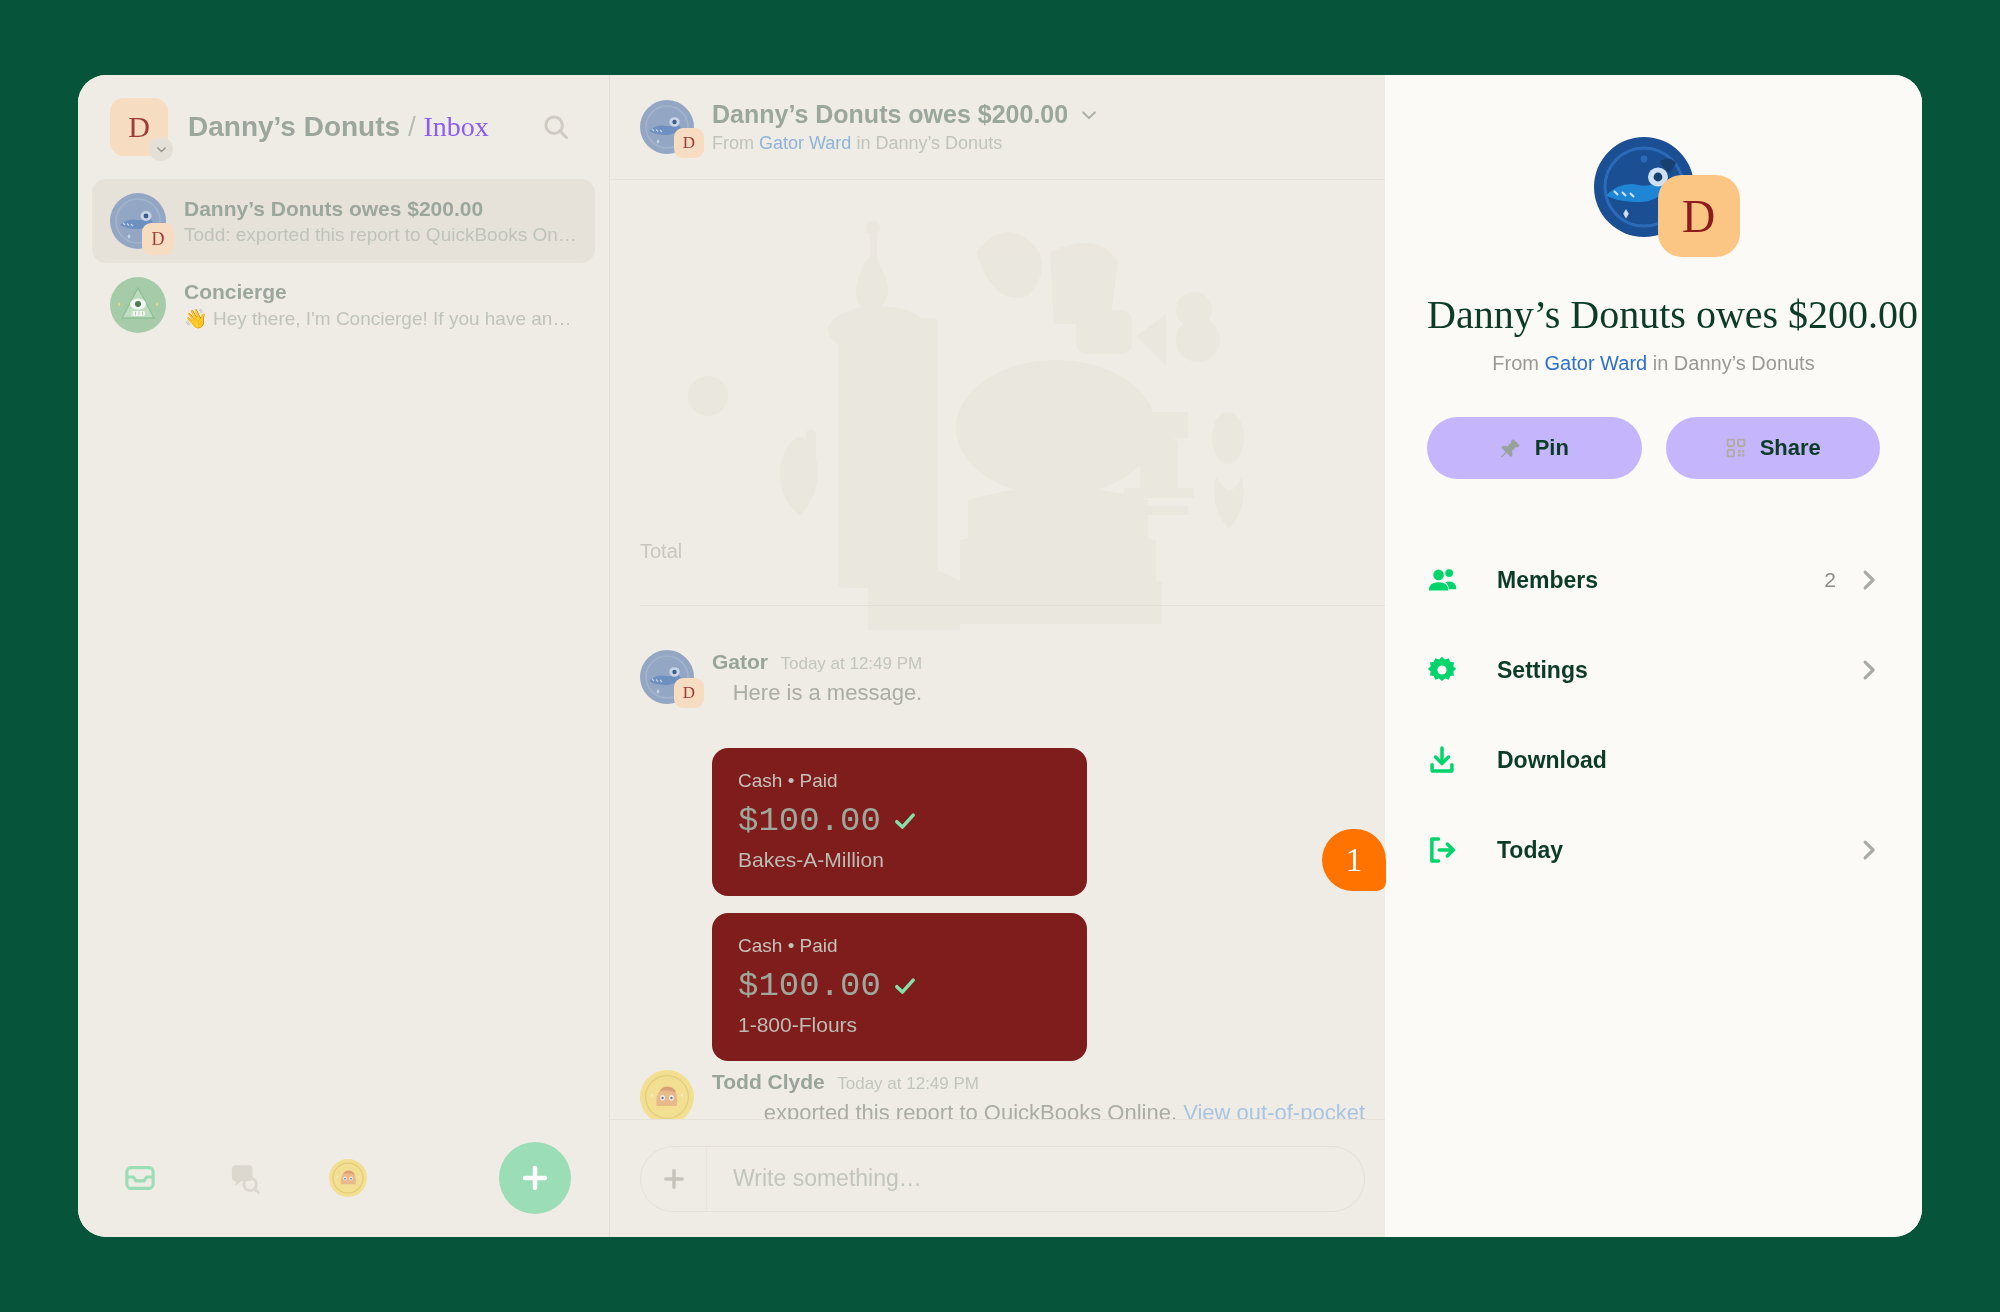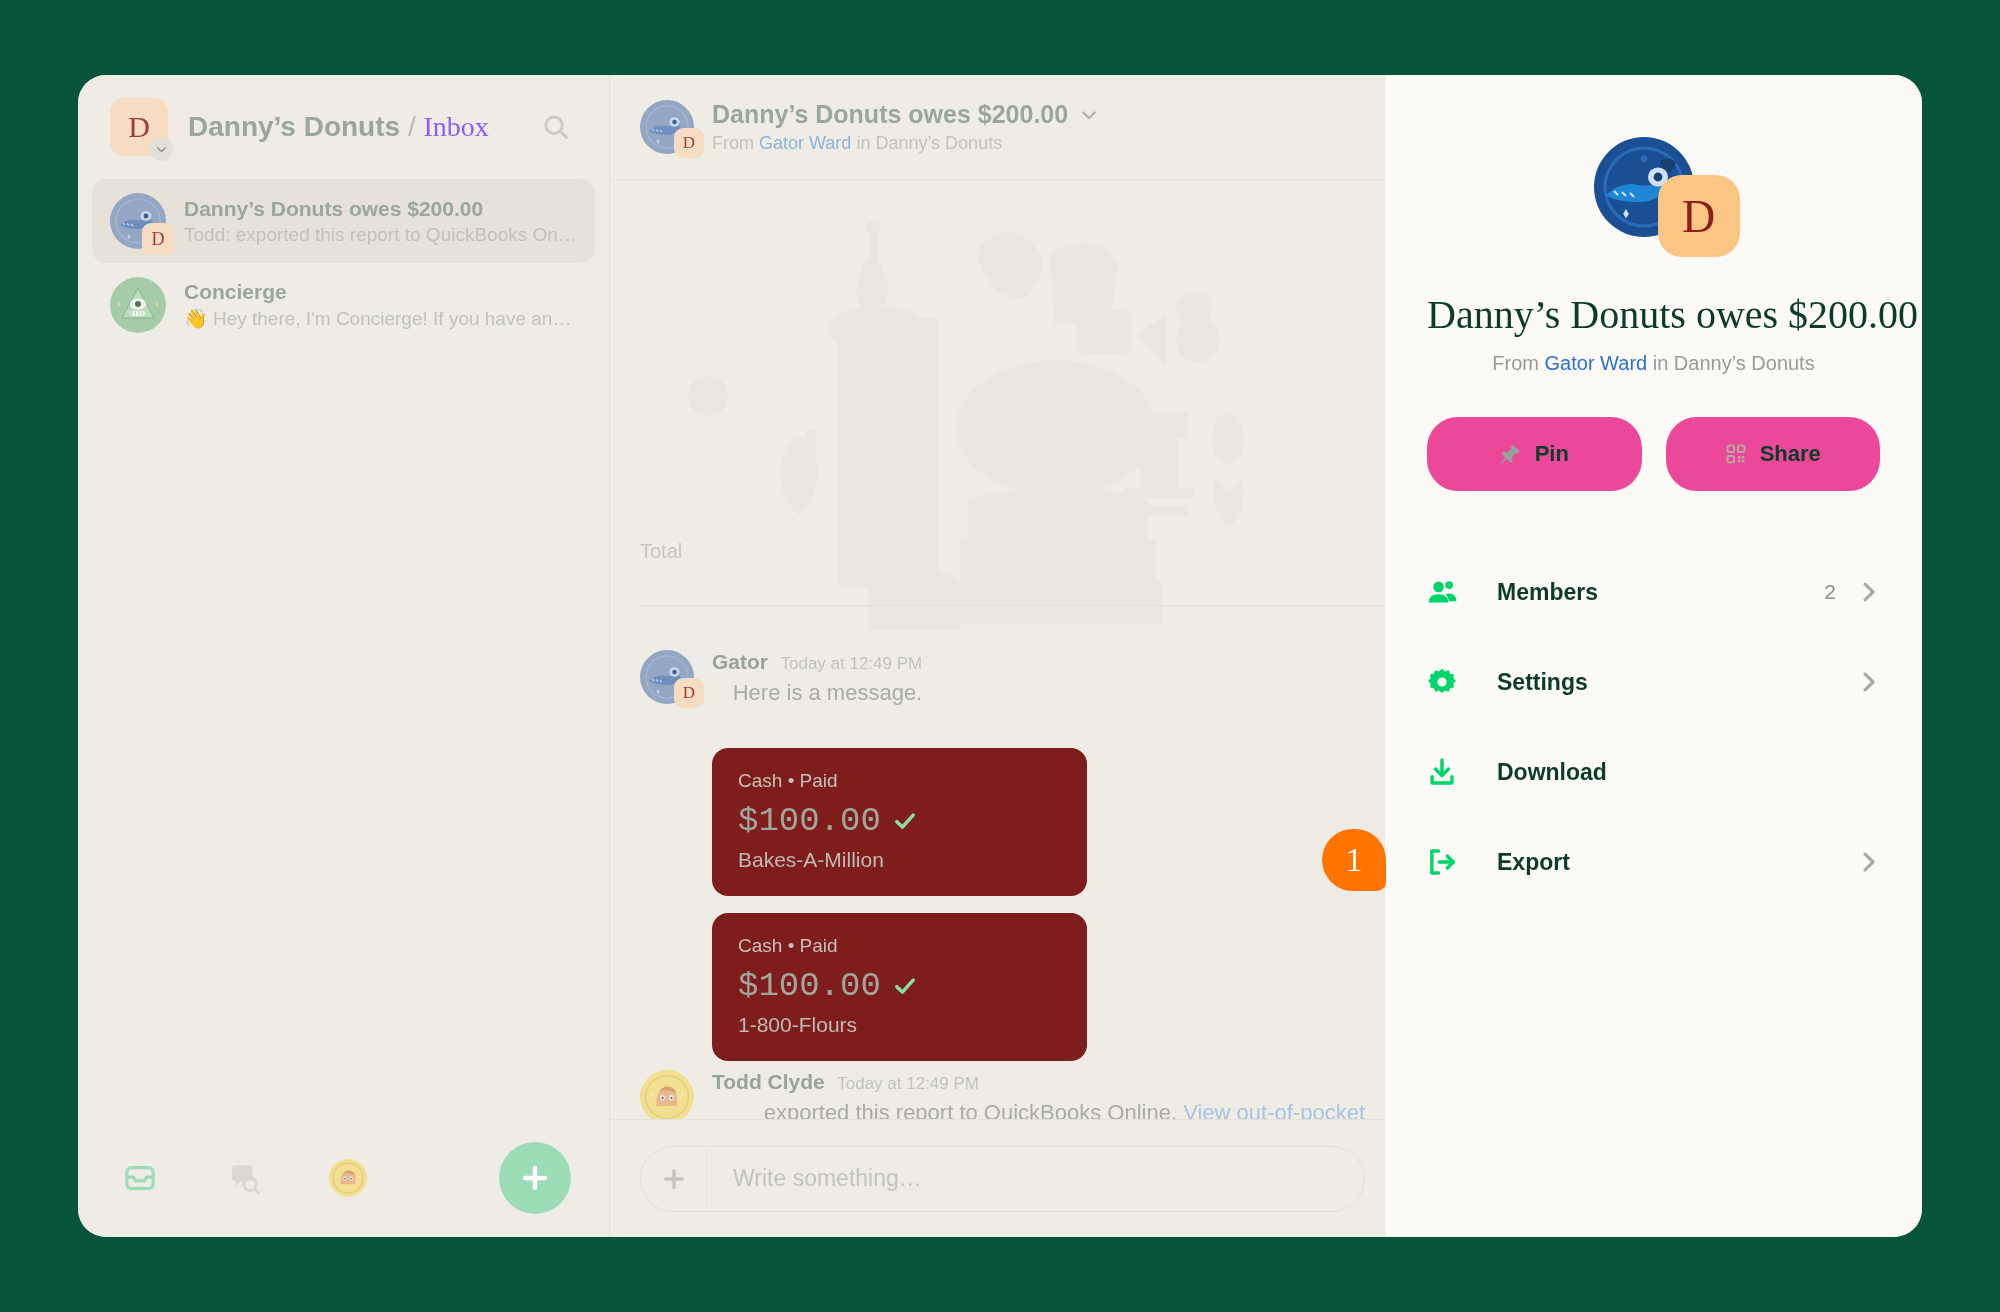--- a/index.html
+++ b/index.html
@@ -269,22 +269,22 @@
   }
   #details-subheading {
     font-size: 20px; color: #9A9A93;
     text-align: center;
     margin-bottom: 42px;
   }
   #details-subheading .lnk { color: #2F6FD0; }
 
   #details-actions { display: flex; gap: 24px; margin-bottom: 56px; }
   .action-btn {
-    flex: 1; height: 74px;
-    background: #ec4899;
+    flex: 1; height: 62px;
+    background: #c4b5fd;
     border: none; border-radius: 31px;
     display: flex; align-items: center; justify-content: center; gap: 13px;
     font-family: "Liberation Sans", sans-serif;
     font-size: 22px; font-weight: bold; color: #0C3B27;
     cursor: pointer;
   }
 
   .detail-row {
     display: flex; align-items: center;
     height: 90px;
@@ -664,21 +664,21 @@
     </div>
 
     <div class="detail-row">
       <div class="detail-icon">
         <svg viewBox="0 0 26 26" width="30" height="30">
           <path d="M10 3.4 H4.2 V22.6 H10" fill="none" stroke="#00D46A" stroke-width="3" stroke-linecap="round" stroke-linejoin="round"></path>
           <path d="M10.6 13 H22.4" stroke="#00D46A" stroke-width="3" stroke-linecap="round"></path>
           <path d="M17.6 7.8 L22.8 13 L17.6 18.2" fill="none" stroke="#00D46A" stroke-width="3" stroke-linecap="round" stroke-linejoin="round"></path>
         </svg>
       </div>
-      <div class="detail-label">Export</div>
+      <div class="detail-label">Today</div>
       <div class="detail-count"></div>
       <div class="detail-chevron">
         <svg viewBox="0 0 18 18" width="22" height="22">
             <path d="M5.8 2.6 L12.4 9 L5.8 15.4" fill="none" stroke="#A9ABA5" stroke-width="2.6" stroke-linecap="round" stroke-linejoin="round"></path>
           </svg>
       </div>
     </div>
   </div>
 </div>
 

